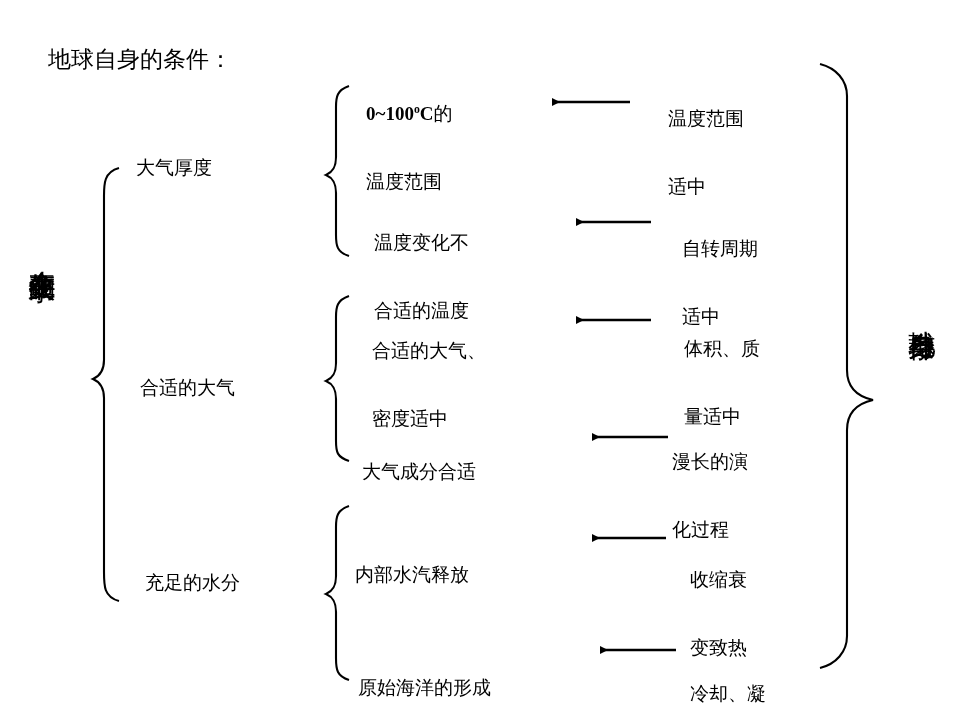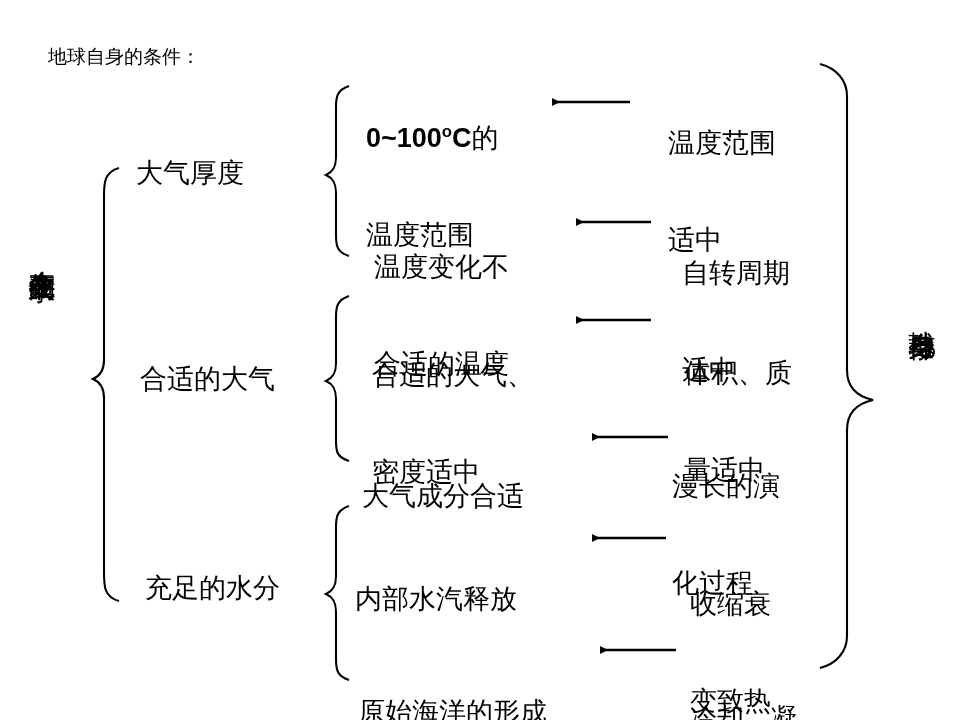--- a/index.html
+++ b/index.html
@@ -18,41 +18,41 @@
   }
   .txt {
     position: absolute;
     white-space: pre;
     line-height: 1.18;
     font-size: 27px;
     color: #000000;
     font-family: "Liberation Serif", "DejaVu Serif", serif;
   }
   .title {
-    font-size: 19px;
+    font-size: 23px;
   }
   .bold {
     font-weight: bold;
   }
   .vtext {
     position: absolute;
     writing-mode: vertical-rl;
     text-orientation: upright;
     white-space: pre;
     font-size: 27px;
     letter-spacing: 1px;
     line-height: 1;
     font-family: "Liberation Serif", "DejaVu Serif", serif;
   }
   .node {
     position: absolute;
     white-space: pre;
-    font-size: 27px;
+    font-size: 19px;
     line-height: 1.2;
-    font-family: Liberation Sans, sans-serif;
+    font-family: Liberation Serif, serif;
   }
   svg.overlay {
     position: absolute;
     left: 0;
     top: 0;
     width: 960px;
     height: 720px;
     pointer-events: none;
   }
   .sup {
@@ -65,21 +65,21 @@
 
 <div id="stage">
 
   <div class="txt title" style="left:48px; top:46px;">地球自身的条件：</div>
 
   <div class="vtext" style="left:28px; top:249px; height:250px;">生命存在的要求</div>
 
   <div class="vtext" style="left:908px; top:309px; height:216px;">地球自身条件</div>
 
   <div class="node" style="left:136px; top:157px;">大气厚度</div>
-  <div class="node" style="left:140px; top:363px;">合适的大气</div>
+  <div class="node" style="left:140px; top:377px;">合适的大气</div>
   <div class="node" style="left:138px; top:572px;margin-left:7px;">充足的水分</div>
 
   <div class="node" style="left:366px; top:57px;">
     <div class="bold"><span>0~100</span><span class="sup">o</span><span>C</span><span style="font-weight:normal">的</span></div>
     <div>温度范围</div>
   </div>
 
   <div class="node" style="left:374px; top:186px;">
     <div>温度变化不</div>
     <div>合适的温度</div>

